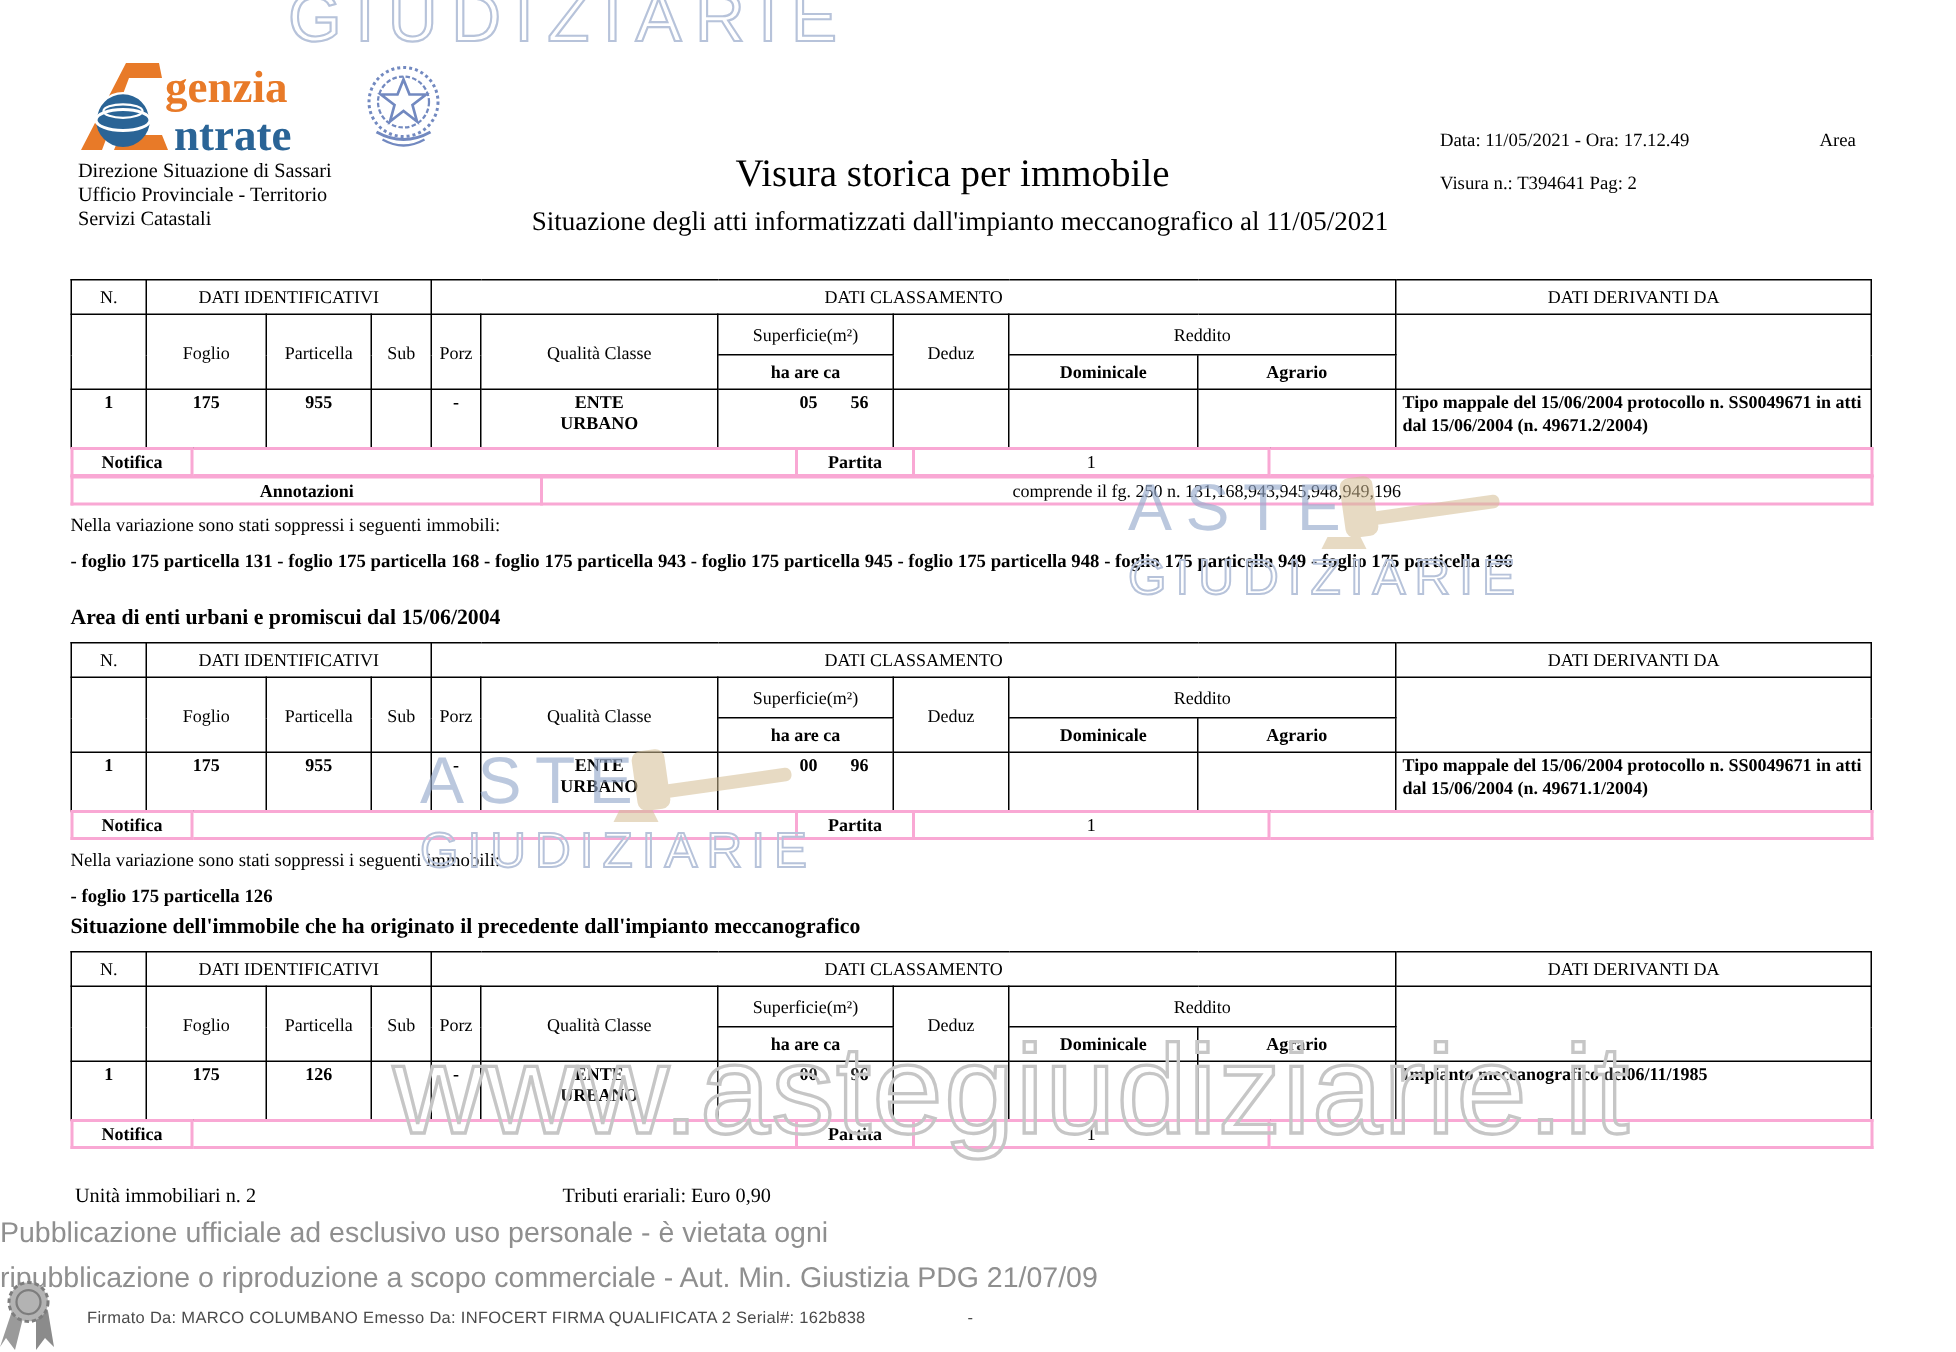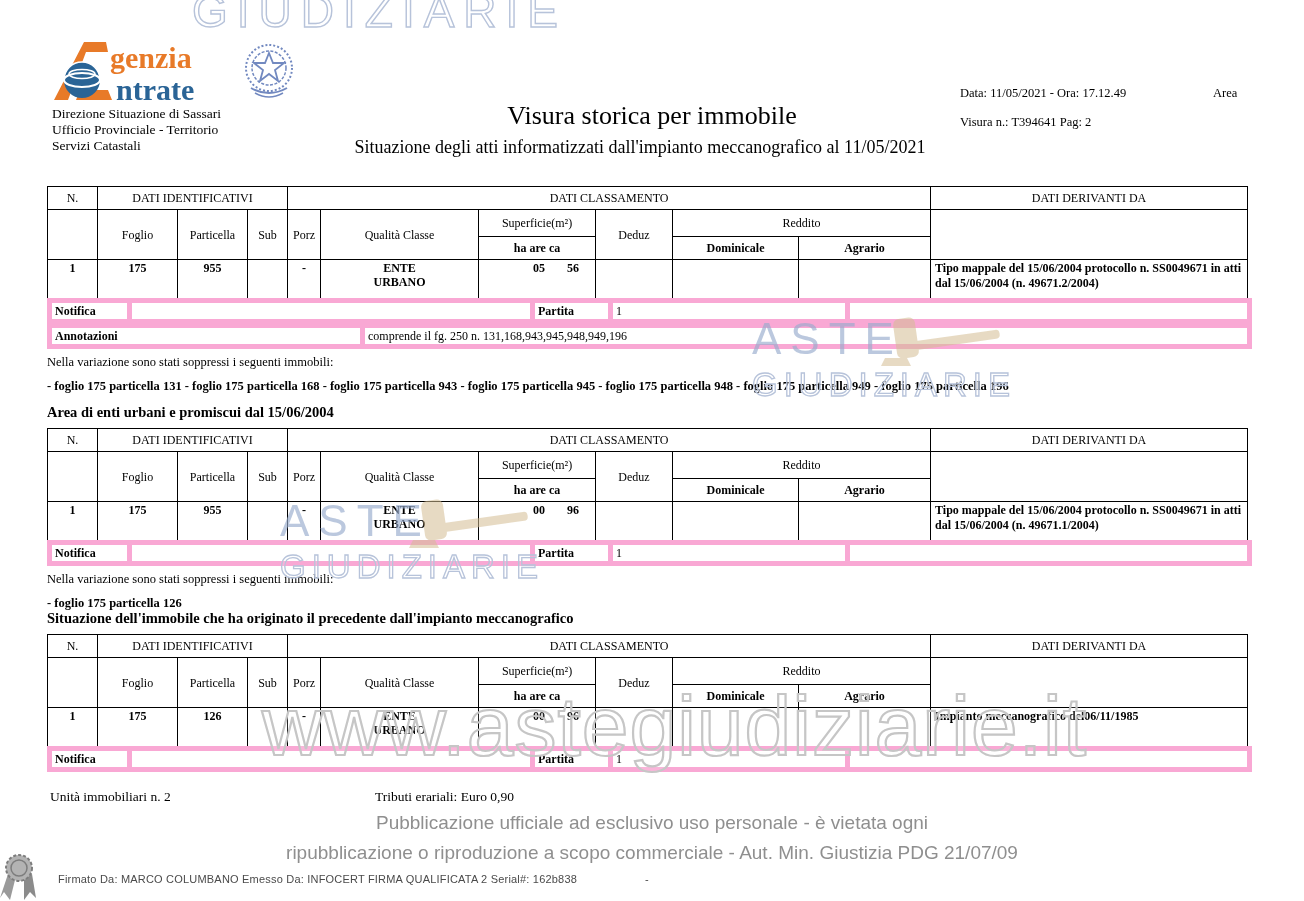--- a/index.html
+++ b/index.html
@@ -4,47 +4,47 @@
 <style>
   html,body { margin:0; padding:0; background:#fff; }
   #page {
     position:relative; width:1304px; height:901px; background:#ffffff;
     overflow:hidden; font-family:"Liberation Serif", serif; color:#000;
   }
   
   .logo-svg { position:absolute; left:50px; top:38px; }
   .emblem-svg { position:absolute; left:243px; top:40px; }
   .office-lines { position:absolute; left:52px; top:106px; font-size:13.5px; line-height:16px; }
-  .doc-title { position:absolute; left:312px; top:101px; width:680px; text-align:center; font-size:26px; }
+  .doc-title { position:absolute; left:295px; top:101px; width:680px; text-align:center; font-size:26px; }
   .doc-subtitle { position:absolute; left:180px; top:137px; width:920px; text-align:center; font-size:18px; }
   .meta-date { position:absolute; left:960px; top:86px; font-size:12.5px; }
   .meta-segue { position:absolute; left:1213px; top:86px; font-size:12.5px; }
   .meta-visura { position:absolute; left:960px; top:115px; font-size:12.5px; }
   
   .section { position:absolute; left:47px; width:1204px; }
   .sec-title { font-weight:bold; font-size:14.5px; margin-bottom:7px; }
   table.cad { border-collapse:collapse; table-layout:fixed; width:1200px; font-size:12px; }
   table.cad td { border:1px solid #000; padding:0 2px; text-align:center; line-height:14px; overflow:hidden; }
   tr.rA td { height:22px; }
   tr.rB td { height:26px; }
   tr.rC td { height:22px;font-weight:bold; }
   tr.rD td { height:36px; vertical-align:top; font-weight:bold; padding-top:1px; }
   tr.rD td.deriv { text-align:left; padding:1px 4px; line-height:15px; }
   tr.rD td.supf { text-align:right; padding-right:16px; }
   tr.rD td.supf .gap { display:inline-block; width:22px; }
   .wrap-narrow { display:inline-block; max-width:62px; }
   table.bar { border-collapse:collapse; table-layout:fixed; width:1200px; font-size:12px; margin-top:-1px; }
-  table.bar td { border:5px solid #f9a8d4; height:16px; padding:0 3px; text-align:left; line-height:14px; }
+  table.bar td { border:2px solid #f9a8d4; height:16px; padding:0 3px; text-align:center; line-height:14px; }
   td.blabel { font-weight:bold; }
   .after-note { font-size:12.5px; margin-top:6px; }
   .after-list { font-size:12.5px; font-weight:bold; margin-top:9px; }
   
   .f-unita { position:absolute; left:50px; top:789px; font-size:13.5px; }
   .f-tributi { position:absolute; left:375px; top:789px; font-size:13.5px; }
-  .f-pub { position:absolute; left:0; width:1304px; text-align:center;
+  .f-pub { position:absolute; left:0; width:1304px; text-align:left;
            font-family:"Liberation Sans", sans-serif; color:#8f8f8f; font-size:19px; }
   .f-pub1 { top:812px; } .f-pub2 { top:842px; }
   .f-sign { position:absolute; left:58px; top:873px; font-family:"Liberation Sans", sans-serif;
             font-size:11px; color:#4a4a4a; letter-spacing:0.2px; }
   .f-dash { position:absolute; left:645px; top:873px; font-family:"Liberation Sans", sans-serif;
             font-size:11px; color:#4a4a4a; }
   .seal-svg { position:absolute; left:0px; top:854px; }
   
   .wm { position:absolute; font-family:"Liberation Sans", sans-serif; pointer-events:none; z-index:5; }
   .wm-top { left:192px; top:-16px; font-size:46px; letter-spacing:9px;

